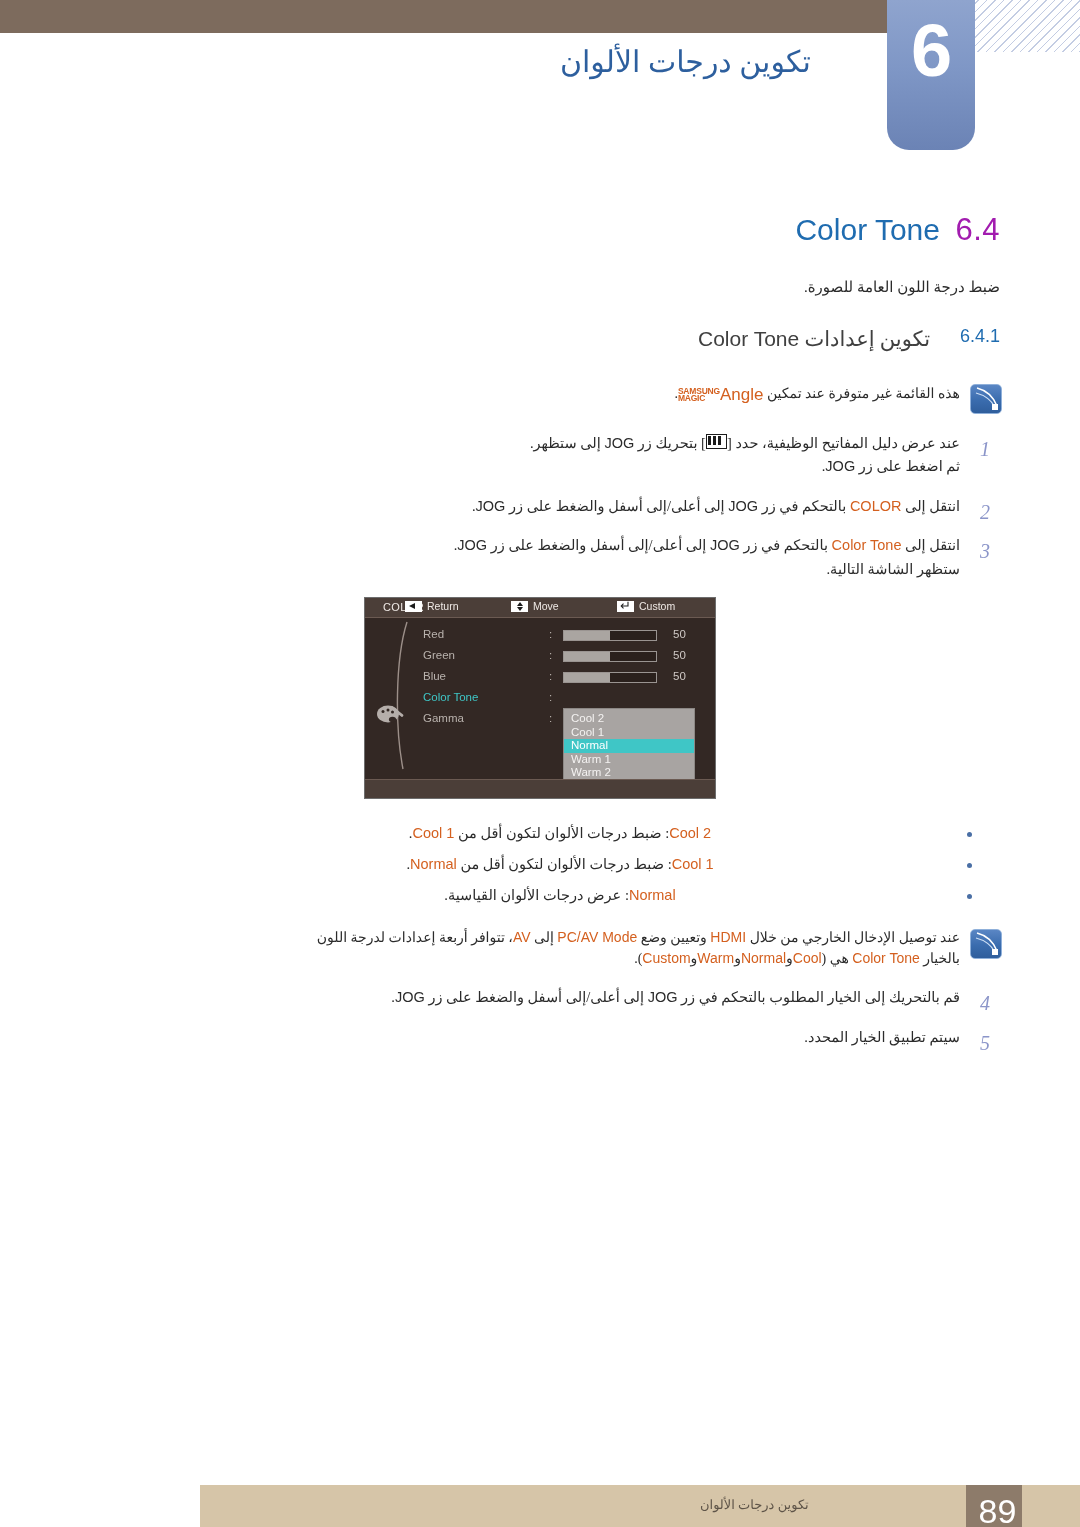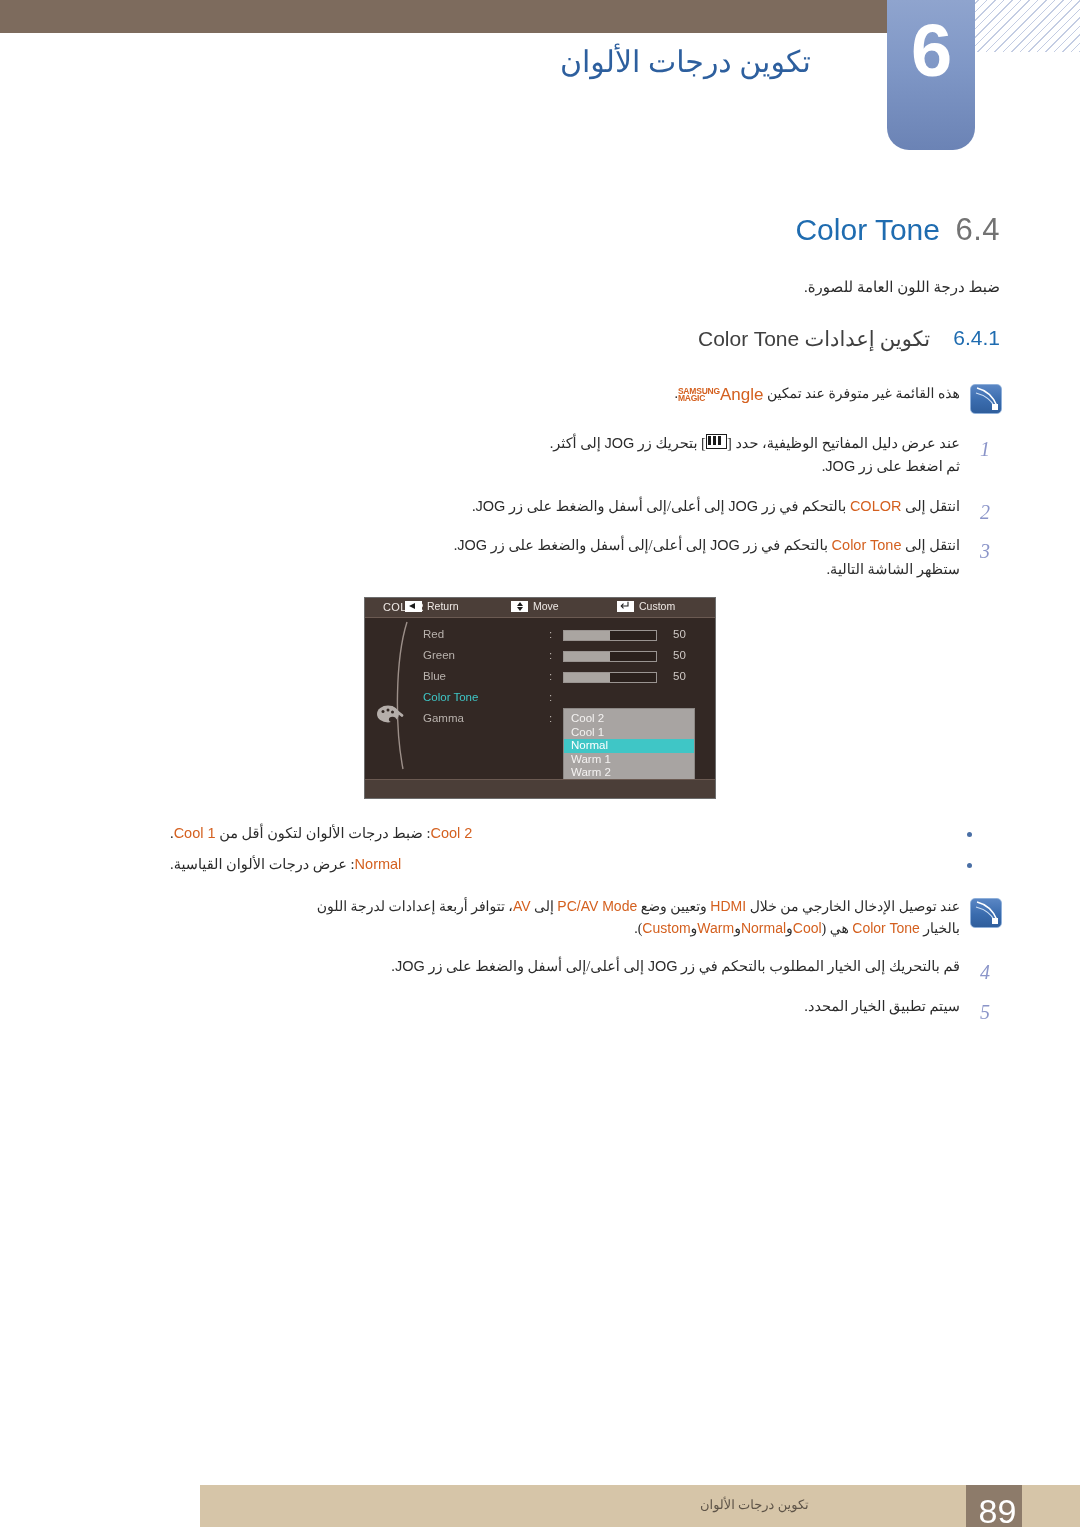--- a/index.html
+++ b/index.html
@@ -87,21 +87,21 @@
   .sec-title-row {
     position: relative;
     height: 56px;
     padding-left: 80px;
   }
   .sec-number {
     position: absolute;
     right: 80px;
     top: 12px;
     font-size: 31px;
-    color: #737373;
+    color: #a21caf;
     letter-spacing: 0.5px;
   }
   .sec-name {
     position: absolute;
     right: 140px;
     top: 13px;
     font-size: 30px;
     color: #1f6cb0;
     direction: ltr;
   }
@@ -117,21 +117,21 @@
 
   .sub-title-row {
     position: relative;
     height: 46px;
     margin-top: 24px;
   }
   .sub-number {
     position: absolute;
     right: 80px;
     top: 6px;
-    font-size: 21px;
+    font-size: 18px;
     color: #1f6cb0;
   }
   .sub-name {
     position: absolute;
     right: 150px;
     top: 7px;
     font-size: 21px;
     color: #404040;
     direction: rtl;
     font-family: "Liberation Serif", serif;
@@ -372,21 +372,21 @@
     line-height: 15px;
   }
 
   
   .bullets { margin-top: 24px; }
   .bullet {
     position: relative;
     padding-right: 130px;
     padding-left: 170px;
     margin-bottom: 9px;
-    text-align: left;
+    text-align: center;
     font-size: 14.5px;
     color: #2b2b2b;
     font-family: "Liberation Serif", serif;
     line-height: 1.5;
   }
   .bullet-dot {
     position: absolute;
     right: 108px;
     top: 9px;
     width: 5px; height: 5px;
@@ -470,21 +470,21 @@
     <span>هذه القائمة غير متوفرة عند تمكين</span>
     <span class="magic-word"><span class="magic-stack"><span style="display:block">SAMSUNG</span><span style="display:block">MAGIC</span></span><span class="magic-angle">Angle</span></span><span>.</span>
   </div>
 
   <div class="steps">
 
     <div class="step">
       <div class="step-num">1</div>
       <span>عند عرض دليل المفاتيح الوظيفية، حدد [</span><span class="keyglyph"><i></i><i></i><i></i></span><span>] بتحريك زر</span>
       <span class="en">JOG</span>
-      <span>إلى أكثر.</span>
+      <span>إلى ستظهر.</span>
       <br>
       <span>ثم اضغط على زر</span>
       <span class="en">JOG</span><span>.</span>
     </div>
 
     <div class="step">
       <div class="step-num">2</div>
       <span>انتقل إلى</span>
       <span class="orange">COLOR</span>
       <span>بالتحكم في زر</span>
@@ -591,20 +591,25 @@
   </div>
 
   <div class="bullets">
 
     <div class="bullet">
       <span class="bullet-dot"></span>
       <span class="orange">Cool 2</span><span>: ضبط درجات الألوان لتكون أقل من</span>
       <span class="orange">Cool 1</span><span>.</span>
     </div>
 
+    <div class="bullet">
+      <span class="bullet-dot"></span>
+      <span class="orange">Cool 1</span><span>: ضبط درجات الألوان لتكون أقل من</span>
+      <span class="orange">Normal</span><span>.</span>
+    </div>
 
     <div class="bullet">
       <span class="bullet-dot"></span>
       <span class="orange">Normal</span><span>: عرض درجات الألوان القياسية.</span>
     </div>
 
 
 
   </div>
 

